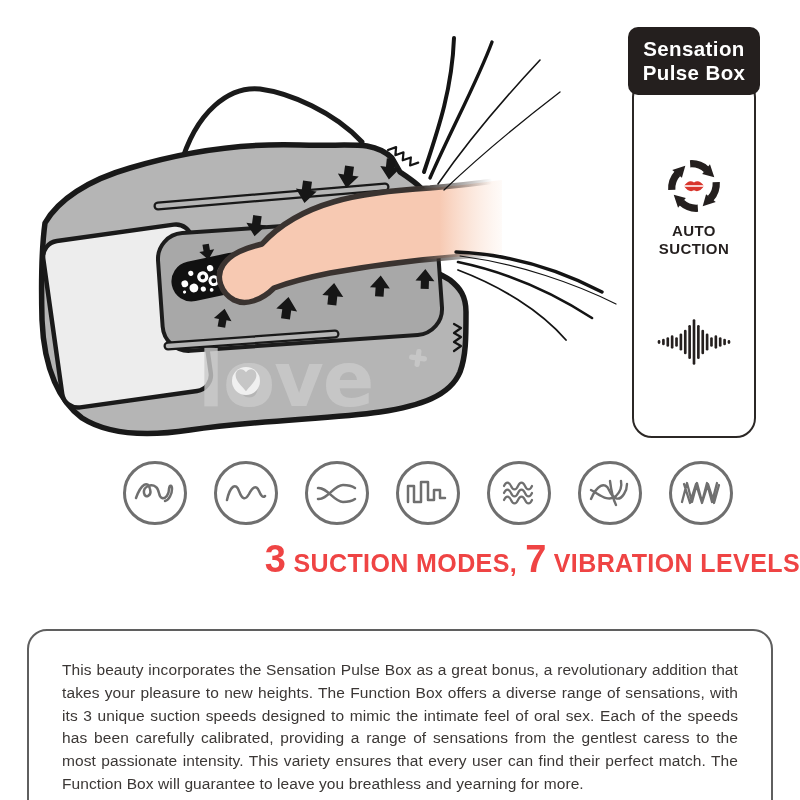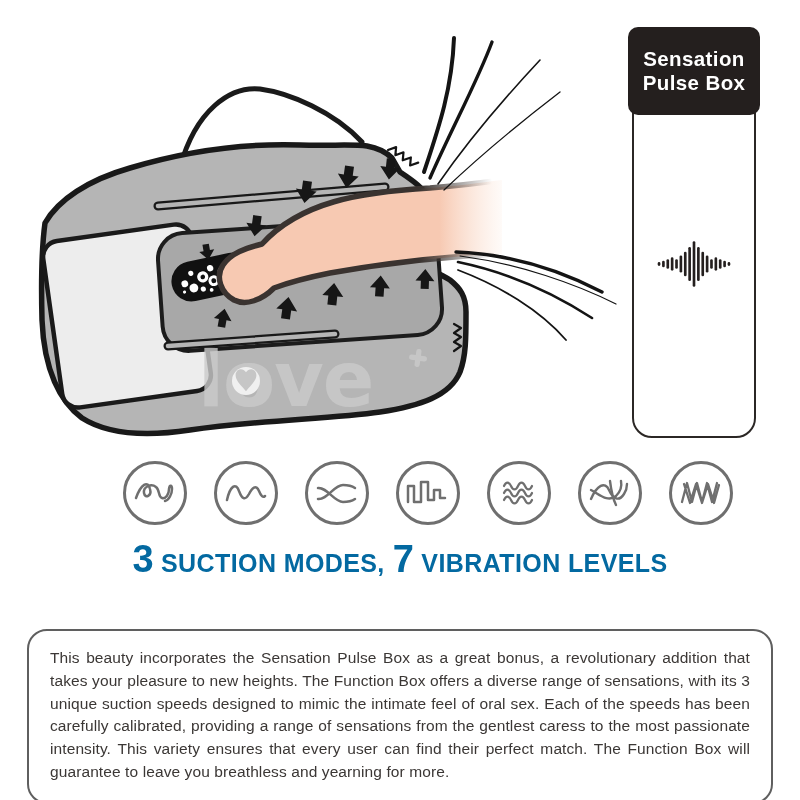--- a/index.html
+++ b/index.html
@@ -12,57 +12,57 @@
 
   
   .panel { position:absolute; left:628px; top:27px; width:132px; height:411px; }
   .panel-body {
     position:absolute; left:4px; right:4px; top:50px; bottom:0;
     background:#fff; border:2.5px solid #2b2725; border-radius:20px;
     display:flex; flex-direction:column; align-items:center;
     justify-content:space-evenly; padding:22px 0 10px; box-sizing:border-box;
   }
   .panel-header {
-    position:absolute; top:0; left:0; right:0; height:88px;
+    position:absolute; top:0; left:0; right:0; height:68px;
     background:#241f1e; border-radius:10px; color:#ffffff;
     display:flex; align-items:center; justify-content:center; text-align:center;
     font-weight:bold; font-size:20.5px; line-height:1.18; letter-spacing:.4px;
     white-space:pre-line;
   }
   .feature { display:flex; flex-direction:column; align-items:center; gap:7px; }
   .feature-label {
     font-weight:bold; font-size:15px; line-height:1.22; letter-spacing:.4px;
     color:#241f1e; text-align:center; white-space:pre-line;
   }
 
   
   .modes { position:absolute; left:123px; top:461px; display:flex; gap:27px; }
   .mode {
     width:64px; height:64px; box-sizing:border-box;
     border:3px solid #6f6f6f; border-radius:50%;
     display:flex; align-items:center; justify-content:center; background:#fff;
   }
 
   
-  .headline { position:absolute; left:0; right:0; top:540px; text-align:center;
-              color:#0369a1; font-weight:bold; }
+  .headline { position:absolute; left:0; right:0; top:540px; text-align:right;
+              color:#ef4444; font-weight:bold; }
   .h-line { line-height:39px; }
   .headline .num { font-size:38px; letter-spacing:.5px; }
   .headline .seg { font-size:25px; letter-spacing:.4px; }
   .headline .seg.pad { margin:0 8px 0 7px; }
   .headline .seg.lead { margin-left:7px; }
 
   
   .desc {
     position:absolute; left:27px; top:629px; width:746px; box-sizing:border-box;
     border:2px solid #5f5f5f; border-radius:20px; padding:12px 17px 14px;
     background:#fff;
   }
   .desc p {
-    margin:4px; font-size:15.5px; line-height:1.47; text-align:justify;
+    margin:16px; font-size:15.5px; line-height:1.47; text-align:justify;
     color:#3b3735; letter-spacing:.1px;
   }
 </style>
 </head>
 <body>
 
 <div class="stage">
 
   <svg class="illustration" viewBox="0 0 620 460">
     <defs>
@@ -168,20 +168,39 @@
       <path d="M456,232 C506,234 556,248 602,272" stroke-width="3.4"></path>
       <path d="M458,242 C506,252 552,272 592,298" stroke-width="2.6"></path>
       <path d="M458,250 C500,266 540,290 566,320" stroke-width="1.8"></path>
       <path d="M460,236 C520,244 576,264 616,284" stroke-width="1.2"></path>
     </g>
   </svg>
 
   <aside class="panel">
     <div class="panel-body">
 
+      <div class="feature">
+        <svg width="58" height="58" viewBox="-30 -30 60 60">
+          <g fill="#241f1e">
+            <g id="swA">
+              <path d="M-4,-23 A23,23 0 0 1 13,-17" fill="none" stroke="#241f1e" stroke-width="7.5"></path>
+              <path d="M21,-9 L8.5,-12.5 L16.5,-22.5 Z"></path>
+            </g>
+            <use href="#swA" transform="rotate(90)"></use>
+            <use href="#swA" transform="rotate(180)"></use>
+            <use href="#swA" transform="rotate(270)"></use>
+          </g>
+          <g>
+            <path d="M-10.5,0 Q-5,-7.5 0,-3.5 Q5,-7.5 10.5,0 Q5,7.5 0,4.5 Q-5,7.5 -10.5,0 Z" fill="#d8352c"></path>
+            <path d="M-10.5,0 L10.5,0" stroke="#ffffff" stroke-width="1.6"></path>
+          </g>
+        </svg>
+        <span class="feature-label">AUTO
+SUCTION</span>
+      </div>
 
 
       <div class="feature">
         <svg width="76" height="56" viewBox="-40 -28 80 56">
           <g fill="#241f1e">
             <rect x="-38.2" y="-2" width="2.8" height="4" rx="1.4"></rect>
             <rect x="-33.6" y="-3.5" width="2.8" height="7" rx="1.4"></rect>
             <rect x="-29" y="-5" width="2.8" height="10" rx="1.4"></rect>
             <rect x="-24.4" y="-7" width="2.8" height="14" rx="1.4"></rect>
             <rect x="-19.8" y="-5" width="2.8" height="10" rx="1.4"></rect>

